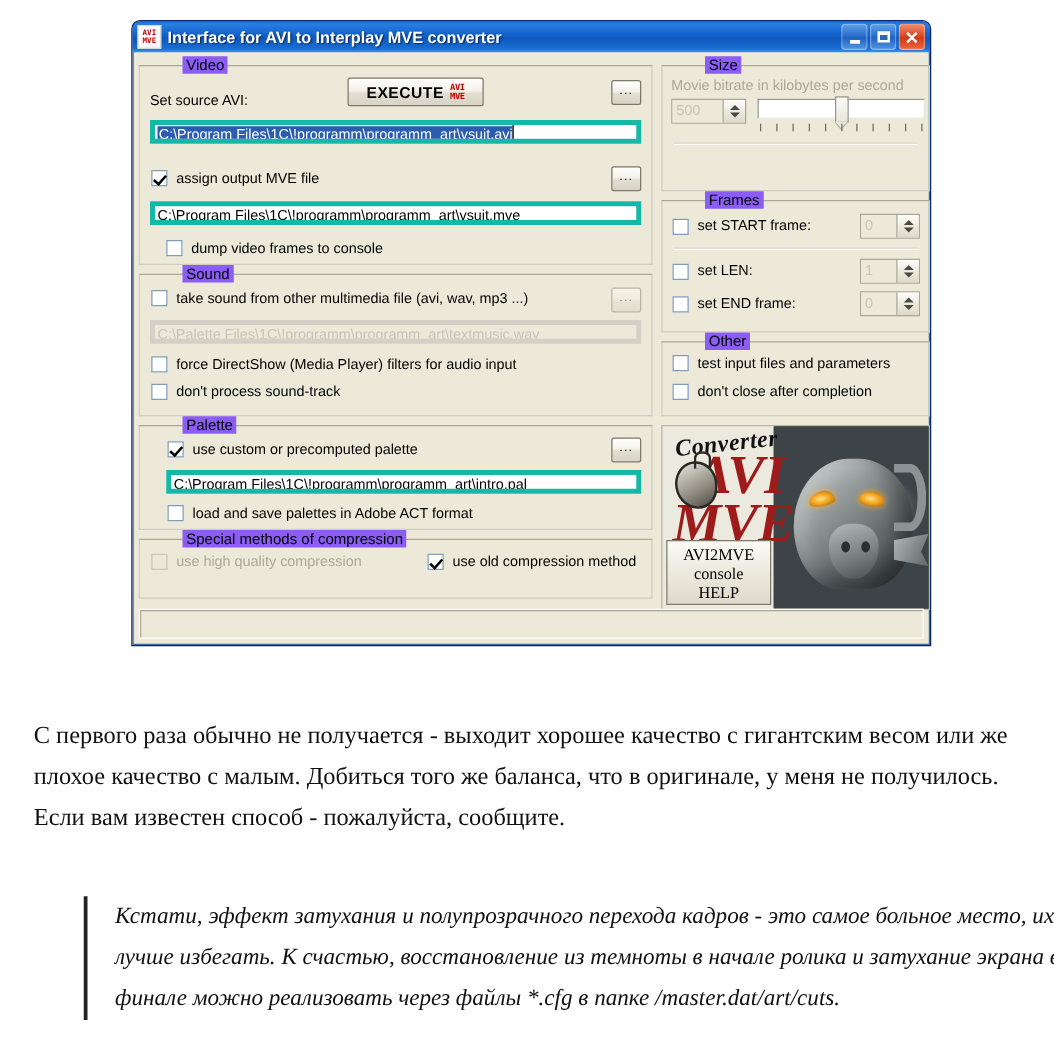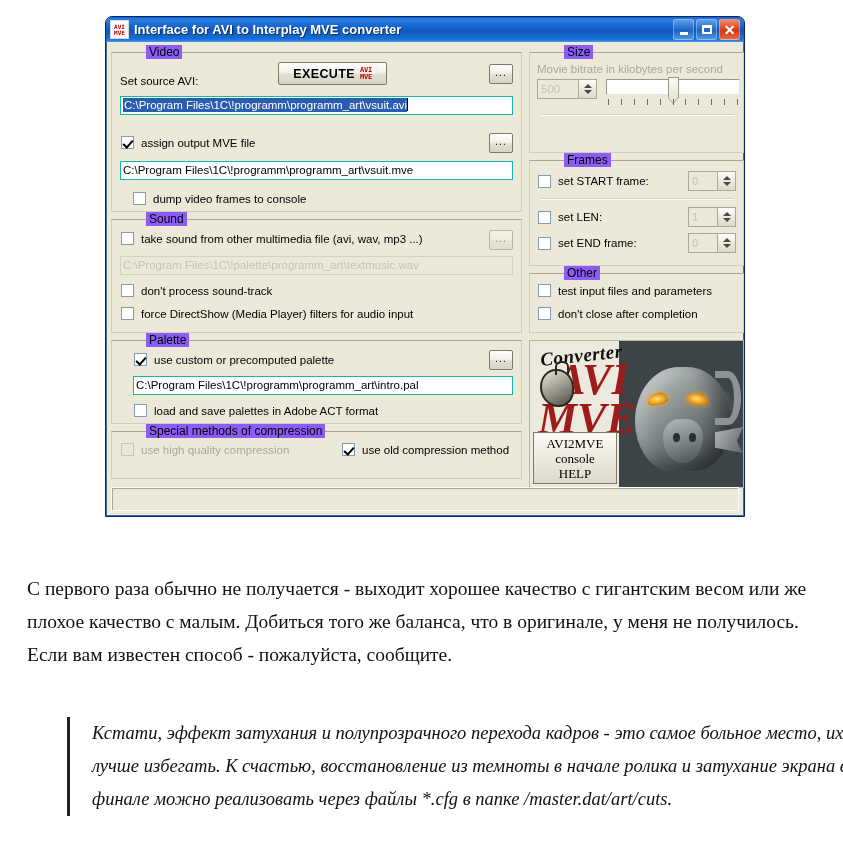--- a/index.html
+++ b/index.html
@@ -78,21 +78,21 @@
     font-size:12px;color:#000;white-space:nowrap;margin-left:28px;
   }
   .gb-body{padding:11px 8px 8px 8px;}
 
   
   .lbl{font-size:11.5px;color:#000;}
   .lbl.dim{color:#aca899;}
 
   .txt{
     height:19px;box-sizing:border-box;
-    background:#fff;border:1px solid #14b8a6;
+    background:#fff;border:4px solid #14b8a6;
     font-size:11.5px;color:#000;
     line-height:17px;padding:0 2px;
     white-space:nowrap;overflow:hidden;
     font-family:"Liberation Sans",sans-serif;
   }
   .txt.dim{color:#c7c3b8;background:#ece9d8;border-color:#d4d0c8;}
   .sel{background:#2a5db0;color:#fff;padding:1px 0 1px 1px;}
   .caret{display:inline-block;width:1px;height:13px;background:#000;vertical-align:-2px;margin-left:0px;}
 
   .btn{
@@ -330,31 +330,31 @@
               <div class="cb-row" style="position:absolute;left:1px;top:2px;">
                 <span class="cb"></span>
                 <span class="lbl">take sound from other multimedia file (avi, wav, mp3 ...)</span>
               </div>
               <div class="btn btn-dots" style="position:absolute;right:0;top:0;opacity:.45;">
                 <span>...</span>
               </div>
             </div>
 
             <div class="txt dim" style="width:100%;margin-top:6px;">
-              <span>C:\Program Files\1C\!palette\programm_art\textmusic.wav</span>
+              <span>C:\Palette Files\1C\!programm\programm_art\textmusic.wav</span>
+            </div>
+
+            <div class="cb-row" style="margin-top:10px;margin-left:1px;">
+              <span class="cb"></span>
+              <span class="lbl">force DirectShow (Media Player) filters for audio input</span>
             </div>
 
             <div class="cb-row" style="margin-top:9px;margin-left:1px;">
               <span class="cb"></span>
               <span class="lbl">don't process sound-track</span>
-            </div>
-
-            <div class="cb-row" style="margin-top:10px;margin-left:1px;">
-              <span class="cb"></span>
-              <span class="lbl">force DirectShow (Media Player) filters for audio input</span>
             </div>
           </div>
         </div>
 
         <div class="gb" style="height:84px;padding-left:13px;">
           <div class="gb-title">Palette</div>
           <div class="gb-body" style="padding-top:9px;">
             <div style="position:relative;height:21px;">
               <div class="cb-row" style="position:absolute;left:1px;top:3px;">
                 <span class="cb on"></span>

